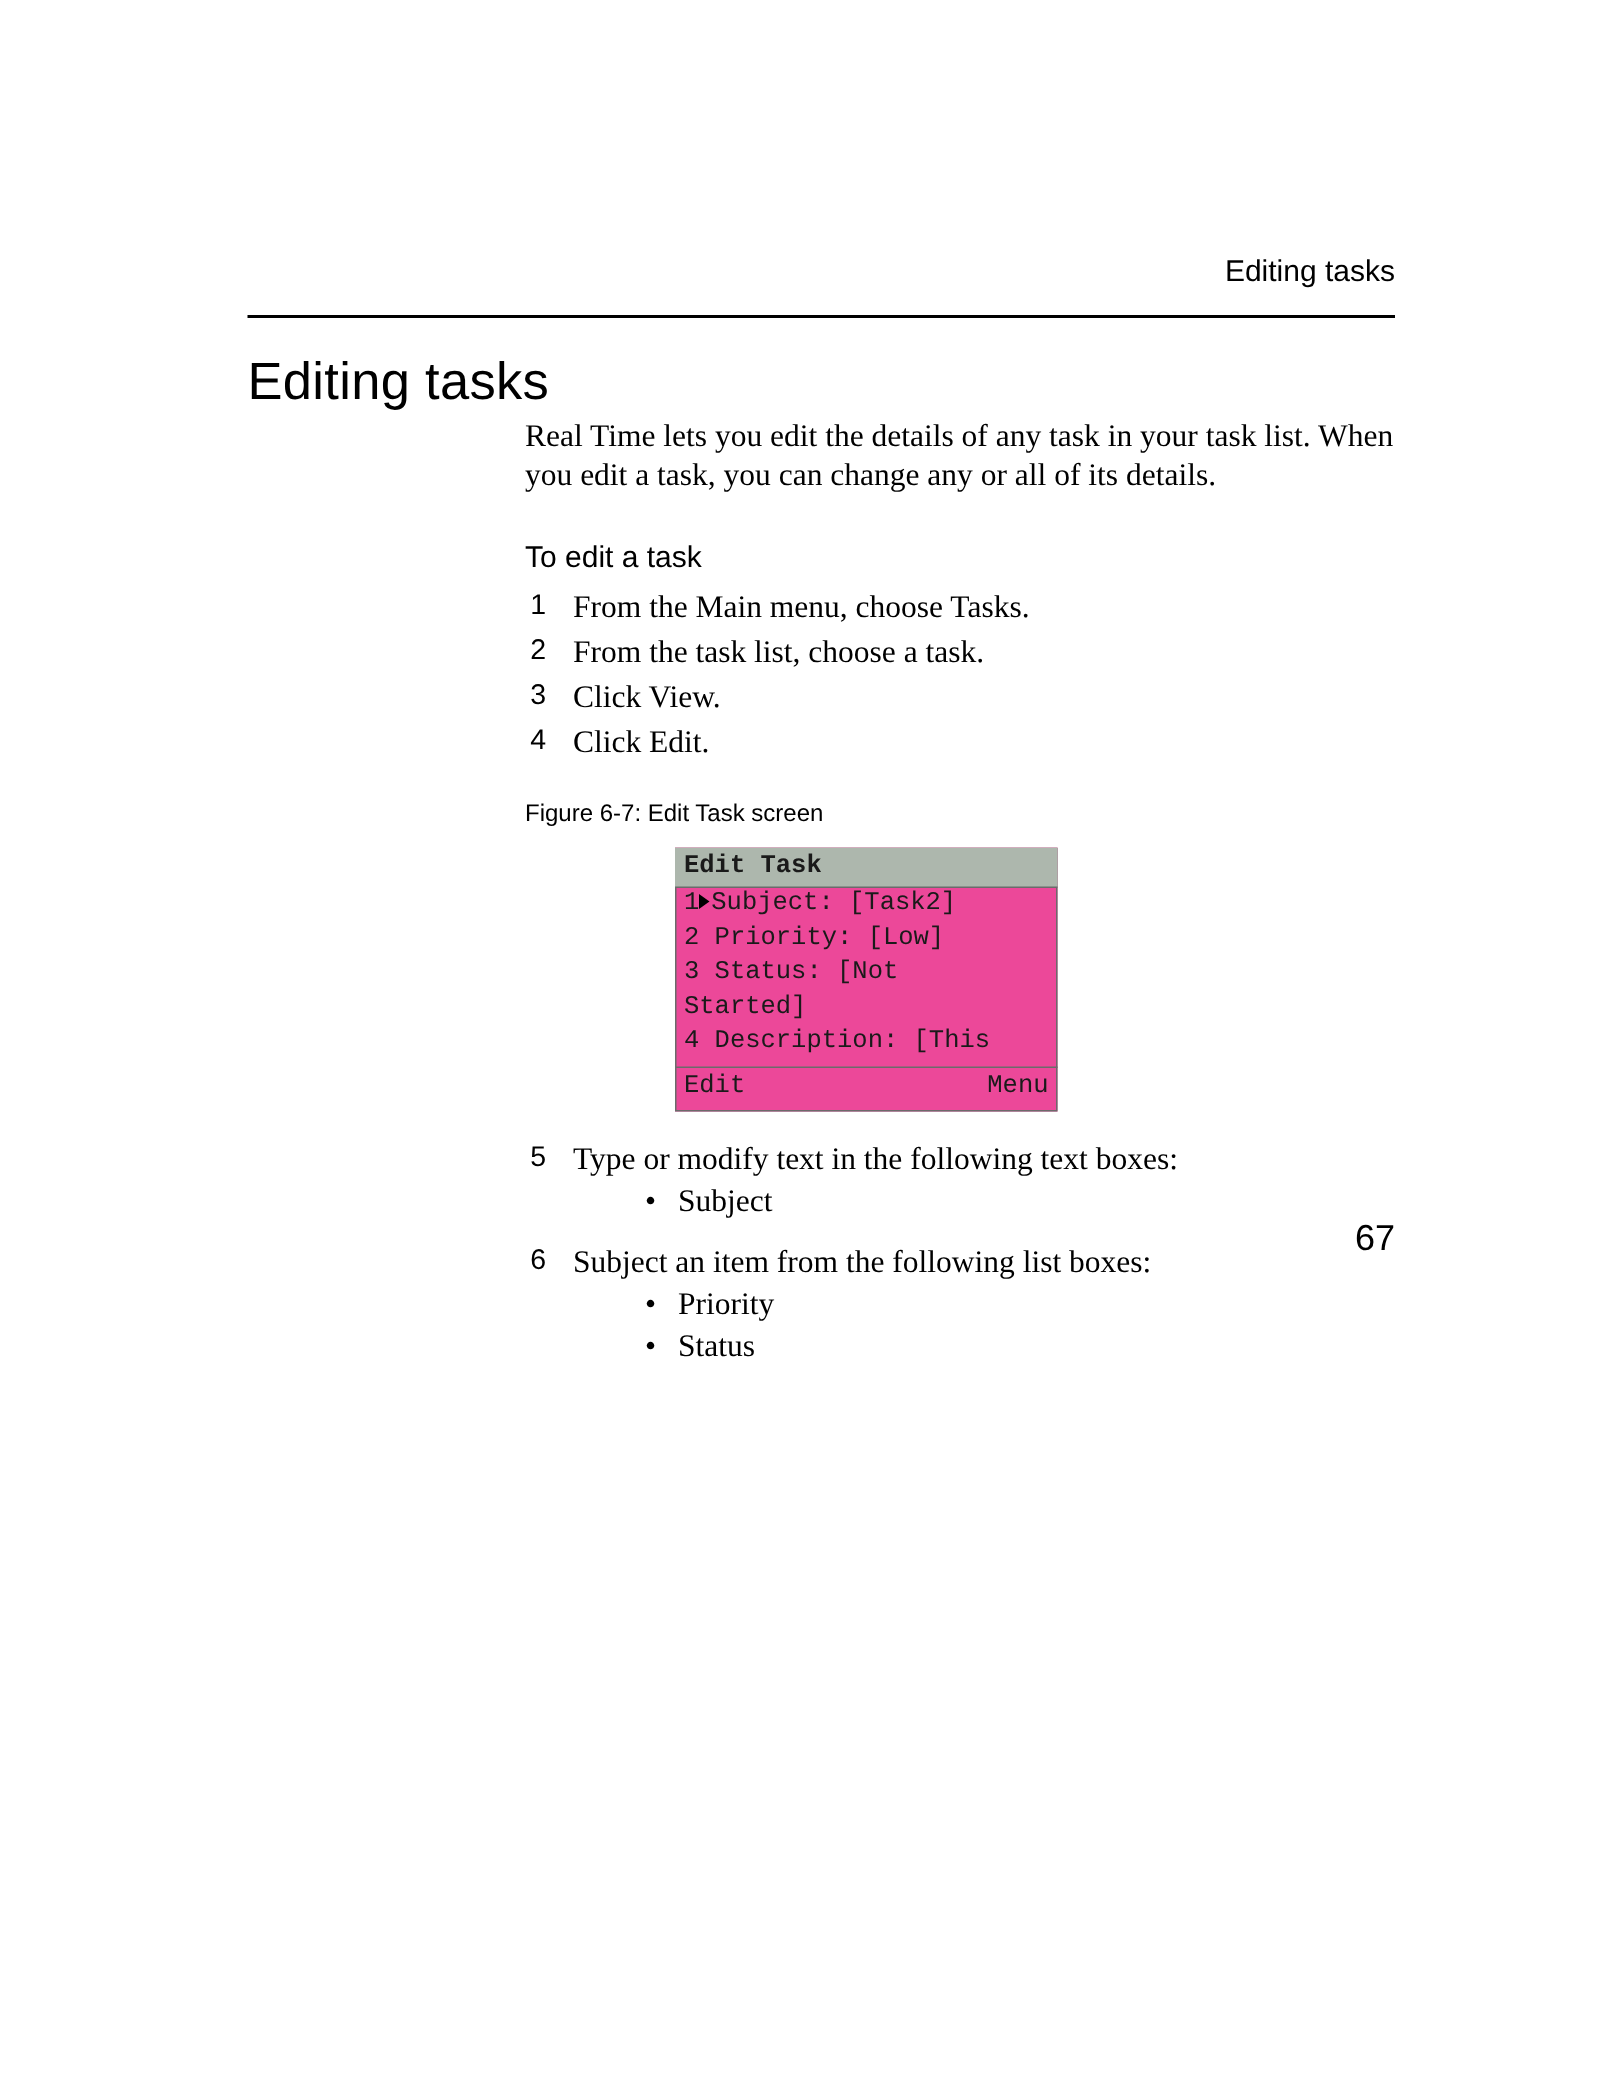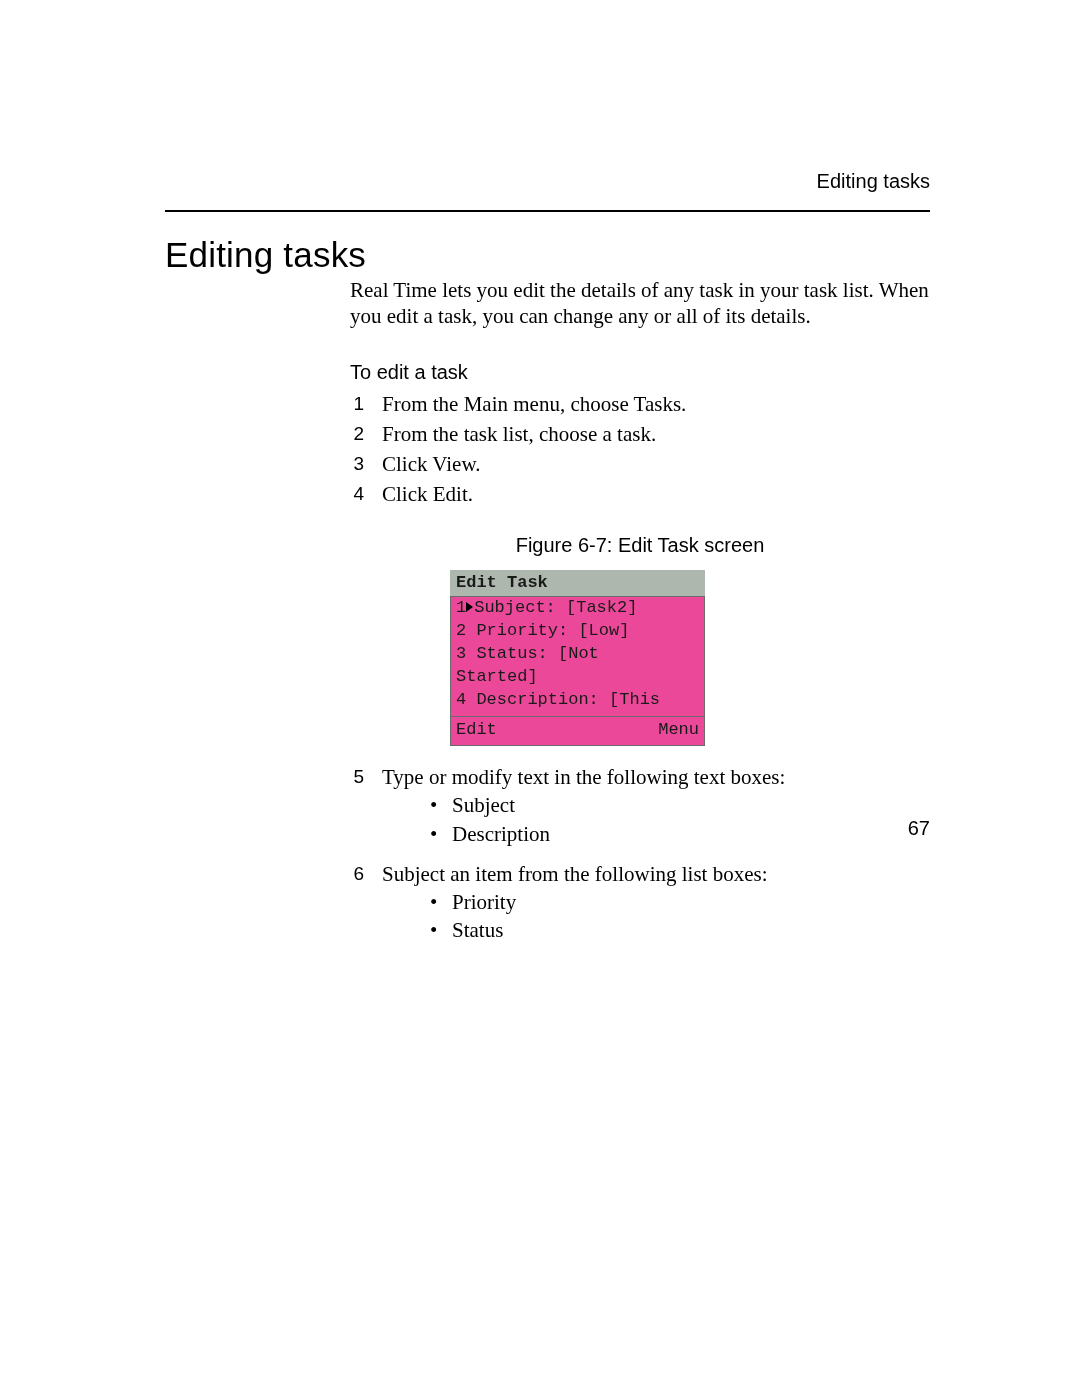--- a/index.html
+++ b/index.html
@@ -72,23 +72,22 @@
     text-align: right;
     font-family: Arial, Helvetica, sans-serif;
     font-size: 19px;
     line-height: 1.35;
   }
   .step .txt {
     flex: 1;
   }
   .figure-caption {
     font-family: Arial, Helvetica, sans-serif;
-    font-size: 20px;
+    font-size: 16px;
     margin: 25px 0 12px 0;
-    text-align: center;
   }
   .mock-screen {
     width: 255px;
     margin-left: 100px;
     background: #ec4899;
     font-family: "Courier New", Courier, monospace;
     font-size: 17px;
     line-height: 1.35;
     color: #1a1a1a;
     box-shadow: 0 0 0 1px #6b6b6b inset;
@@ -137,21 +136,21 @@
     content: "•";
     position: absolute;
     left: 0;
     top: 0;
   }
   .page-number {
     position: absolute;
     bottom: 190px;
     right: 150px;
     font-family: Arial, Helvetica, sans-serif;
-    font-size: 20px;
+    font-size: 24px;
   }
 </style>
 </head>
 <body>
 
 <div class="page">
 
   <div class="running-head">Editing tasks</div>
   <div class="rule"></div>
 
@@ -200,21 +199,20 @@
       </div>
     </div>
 
     <div class="steps" style="margin-top:18px;">
       <div class="step">
         <div class="num">5</div>
         <div class="txt">
           <span>Type or modify text in the following text boxes:</span>
           <ul class="bullets">
             <li>Subject</li>
-            <li>Description</li>
           </ul>
         </div>
       </div>
       <div class="step">
         <div class="num">6</div>
         <div class="txt">
           <span>Subject an item from the following list boxes:</span>
           <ul class="bullets">
             <li>Priority</li>
             <li>Status</li>

